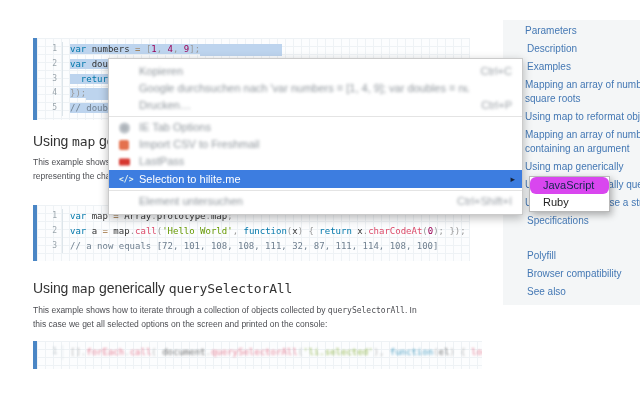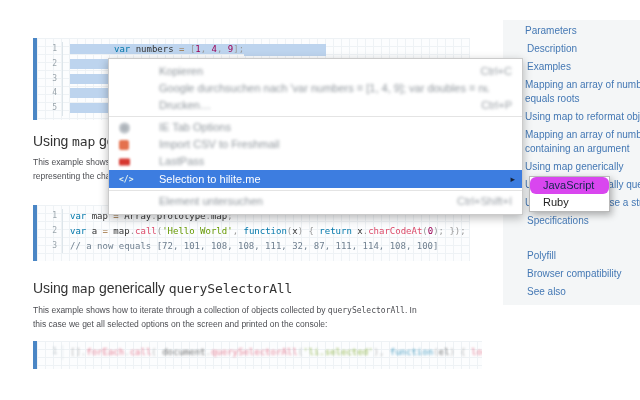--- a/index.html
+++ b/index.html
@@ -14,21 +14,21 @@
     background-color:#fcfdfe;
     background-image:linear-gradient(to right,#eef2f5 1px,transparent 1px),
                      linear-gradient(to bottom,#eef2f5 1px,transparent 1px);
     background-size:8px 8px;
     border-left:4px solid #4a86c5;
     font-family:"DejaVu Sans Mono",monospace;font-size:9px;color:#333;
     padding:4px 0;}
   .code-line{display:flex;height:14.8px;line-height:14.8px;white-space:pre;}
   .ln{width:20px;flex:none;text-align:right;padding-right:5px;color:#9aa5ac;font-size:8px;}
   .cl{border-left:1px solid #dde5ea;padding-left:7px;}
-  .selbg{background:#bdd4ee;padding-left:44px;}
+  .selbg{background:#bdd4ee;}
   .selpad{display:inline-block;background:#bdd4ee;height:12px;vertical-align:middle;}
   .tk-k{color:#0077aa}.tk-n{color:#990055}.tk-s{color:#669900}.tk-f{color:#dd4a68}
   .tk-c{color:#708090}.tk-p{color:#999}.tk-o{color:#9a6e3a}.tk-d{color:#333}
   .blurline{filter:blur(1.3px);opacity:.7;}
 
   .h2{position:absolute;left:33px;font-size:14px;color:#333;letter-spacing:-.1px;white-space:nowrap;}
   .h2 .mono{font-size:13px;}
   .para-line{position:absolute;left:33px;font-size:8.5px;color:#4d4e53;white-space:nowrap;}
   .para-line .mono{font-size:8px;}
 
@@ -43,21 +43,21 @@
   .side-line.gap{margin-top:17px;}
   .side-line.bullet::before{content:'';position:absolute;left:-7px;top:8px;width:3px;height:3px;
     border-radius:50%;background:#97a0a6;}
 
   
   #context-menu{position:absolute;left:108px;top:58px;width:415px;box-sizing:border-box;
     background:#fff;border:1px solid #cbcbcb;box-shadow:0 3px 9px rgba(0,0,0,.28);
     padding:4px 0;z-index:10;font-size:11px;color:#444;}
   .mi{position:relative;height:17px;line-height:17px;padding:0 10px 0 30px;display:flex;
       align-items:center;cursor:pointer;}
-  .mi .lbl{white-space:nowrap;overflow:hidden;max-width:330px;margin-left:20px;}
+  .mi .lbl{white-space:nowrap;overflow:hidden;max-width:330px;}
   .mi .sc{margin-left:auto;color:#9aa0a6;padding-left:12px;flex:none;}
   .mi.hl{height:18px;background:#3d7de0;color:#fff;}
   .mi .ic{position:absolute;left:10px;top:50%;transform:translateY(-50%);}
   .blur-txt{color:#8f969c;filter:blur(1.6px);}
   .menu-sep{border-top:1px solid #e4e4e4;margin:2px 0;}
   .ic-gear{width:11px;height:11px;border-radius:50%;background:#aeb4ba;
     box-shadow:inset 0 0 0 2px #c8cdd2;filter:blur(1px);}
   .ic-square{width:10px;height:10px;border-radius:2px;background:#e4714e;filter:blur(1px);}
   .ic-lp{width:11px;height:7px;border-radius:1px;background:#d6372f;filter:blur(1px);}
   .ic-code{font-family:"DejaVu Sans Mono",monospace;font-size:8px;font-weight:bold;color:#e8f5ee;}
@@ -104,21 +104,21 @@
   <div class="code-block" id="code3" style="top: 341px; width: 452px; height: 28px; overflow: hidden;">
       <div class="code-line blurline"><span class="ln">1</span><span class="cl"><span><span class="tk-p">[].</span><span class="tk-f">forEach</span><span class="tk-p">.</span><span class="tk-f">call</span><span class="tk-p">( </span><span class="tk-d">document</span><span class="tk-p">.</span><span class="tk-f">querySelectorAll</span><span class="tk-p">(</span><span class="tk-s">'li.selected'</span><span class="tk-p">), </span><span class="tk-k">function</span><span class="tk-p">(</span><span class="tk-d">el</span><span class="tk-p">)</span><span class="tk-d"> </span><span class="tk-p">{</span><span class="tk-d"> </span><span class="tk-f">log</span></span></span></div>
     </div>
 </div>
 
 <div id="sidebar">
     <div class="side-line lv1">Parameters</div>
     <div class="side-line lv0">Description</div>
     <div class="side-line lv0">Examples</div>
     <div class="side-line lv1 bullet">Mapping an array of numbers to</div>
-    <div class="side-line lv1 cont">equals roots</div>
+    <div class="side-line lv1 cont">square roots</div>
     <div class="side-line lv1 bullet">Using map to reformat objects in an array</div>
     <div class="side-line lv1 bullet">Mapping an array of numbers using a function</div>
     <div class="side-line lv1 cont">containing an argument</div>
     <div class="side-line lv1 bullet">Using map generically</div>
     <div class="side-line lv1 bullet">Using map generically querySelectorAll</div>
     <div class="side-line lv1 bullet">Using map to reverse a string</div>
     <div class="side-line lv0">Specifications</div>
     <div class="side-line lv0 gap">Polyfill</div>
     <div class="side-line lv0">Browser compatibility</div>
     <div class="side-line lv0">See also</div>

